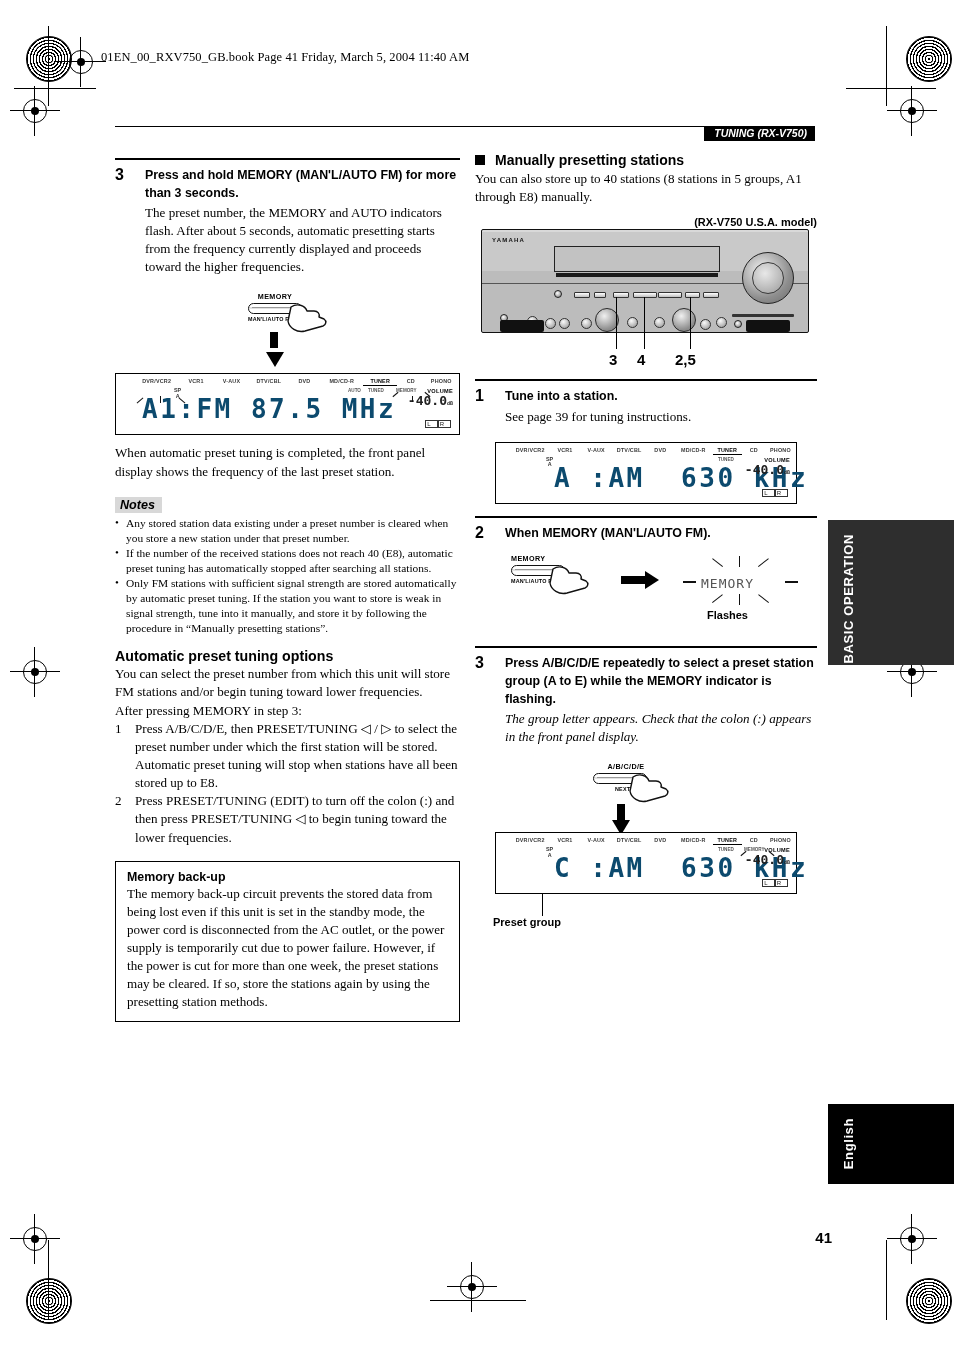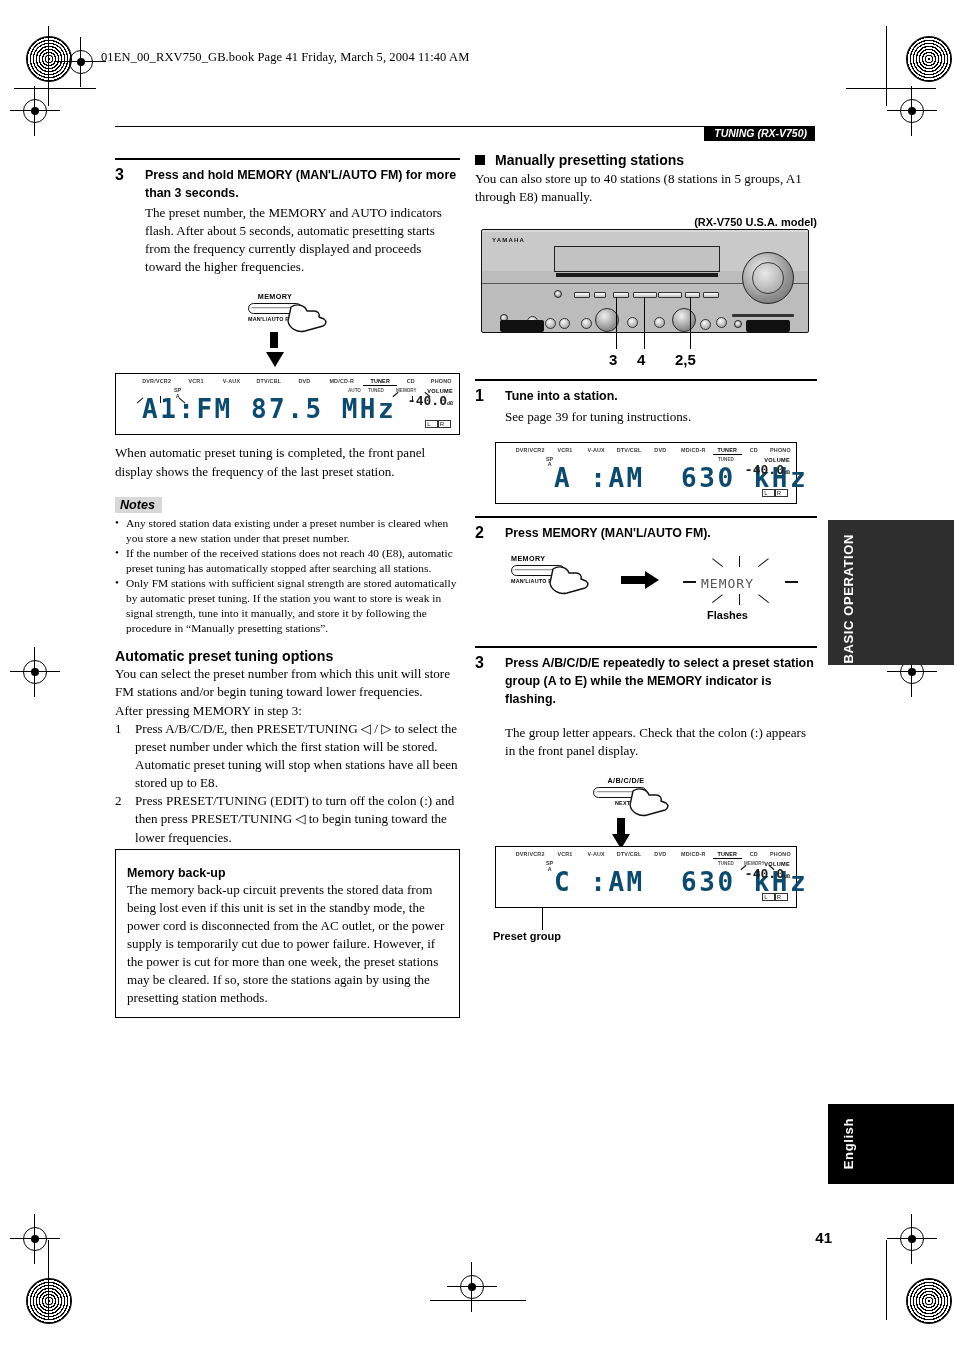--- a/index.html
+++ b/index.html
@@ -98,21 +98,21 @@
   ul.notes li::before { content:"•"; position:absolute; left:0; top:-1px; font-size:11px; }
 
   ol.numlist { margin:0; padding:0; list-style:none; }
   ol.numlist li {
     position:relative; padding-left:20px; font-size:13.1px; line-height:1.38;
     font-family:"Liberation Serif", serif;
   }
   ol.numlist li .n { position:absolute; left:0; top:0; }
 
   .boxed {
-    border:1px solid #000; padding:16px 11px 10px 11px; margin-top:2px;
+    border:1px solid #000; padding:8px 11px 10px 11px; margin-top:14px;
   }
 
   
   .lcd {
     border:1px solid #000; background:#fff; position:relative;
     height:62px; font-family:"Liberation Sans", sans-serif;
   }
   .lcd .srcrow {
     position:absolute; left:0; right:0; top:4px; height:10px;
     display:flex; align-items:flex-start;
@@ -510,21 +510,21 @@
         <div class="vollab">VOLUME</div>
         <div class="volval"><span>-40.0</span><span class="db">dB</span></div>
       </div>
       <div class="lr"><i>L</i><i>R</i></div>
     </div>
 
 
     <div class="steprule" style="margin-top:12px;"></div>
     <div class="step">
       <div class="stepnum">2</div>
-      <div class="stephead">Press MEMORY (MAN'L/AUTO FM).</div>
+      <div class="stephead">When MEMORY (MAN'L/AUTO FM).</div>
     </div>
 
     <div style="position:relative;height:74px;margin-top:12px;">
       <div class="btn-cap" style="position:absolute;left:36px;top:0;width:60px;text-align:left;">MEMORY</div>
       <div class="pillbtn" style="position:absolute;left:36px;top:11px;"></div>
       <div class="btn-sub" style="position:absolute;left:36px;top:24px;">MAN'L/AUTO FM</div>
       <svg style="position:absolute;left:70px;top:8px;" width="46" height="34" viewBox="0 0 46 34">
         <path d="M8 7 C14 3, 22 5, 24 11 L31 11 C35 11, 37 14, 36 17 L41 19 C44 21, 43 25, 40 26 L22 31 C14 33, 6 28, 5 21 Z" fill="#fff" stroke="#111" stroke-width="1.4" stroke-linejoin="round"></path>
       </svg>
 
@@ -544,21 +544,21 @@
         <div class="ray" style="left:36px;top:44px;width:13px;height:1.3px;transform:rotate(-38deg);"></div>
         <div class="ray" style="left:82px;top:44px;width:13px;height:1.3px;transform:rotate(38deg);"></div>
         <div class="cap-bold" style="position:absolute;left:32px;top:55px;">Flashes</div>
       </div>
     </div>
 
     <div class="steprule" style="margin-top:18px;"></div>
     <div class="step">
       <div class="stepnum">3</div>
       <div class="stephead">Press A/B/C/D/E repeatedly to select a preset station group (A to E) while the MEMORY indicator is flashing.</div>
-      <div class="body" style="margin-top:16px;">The group letter appears. Check that the colon (:) appears in the front panel display.</div>
+      <div class="body" style="margin-top:2px;font-style:italic;">The group letter appears. Check that the colon (:) appears in the front panel display.</div>
     </div>
 
     <div class="btnfig" style="margin-top:16px;height:64px;position:relative;">
       <div class="btn-cap" style="position:absolute;left:116px;top:0;width:70px;">A/B/C/D/E</div>
       <div class="pillbtn" style="position:absolute;left:118px;top:11px;"></div>
       <div class="btn-sub" style="position:absolute;left:140px;top:24px;">NEXT</div>
       <svg style="position:absolute;left:150px;top:8px;" width="46" height="34" viewBox="0 0 46 34">
         <path d="M8 7 C14 3, 22 5, 24 11 L31 11 C35 11, 37 14, 36 17 L41 19 C44 21, 43 25, 40 26 L22 31 C14 33, 6 28, 5 21 Z" fill="#fff" stroke="#111" stroke-width="1.4" stroke-linejoin="round"></path>
       </svg>
       <div style="position:absolute;left:137px;top:42px;">

